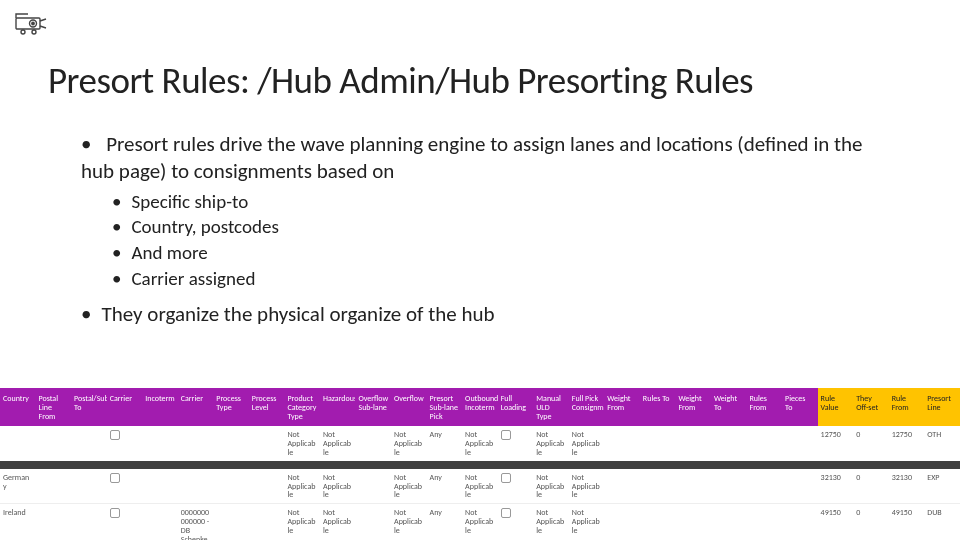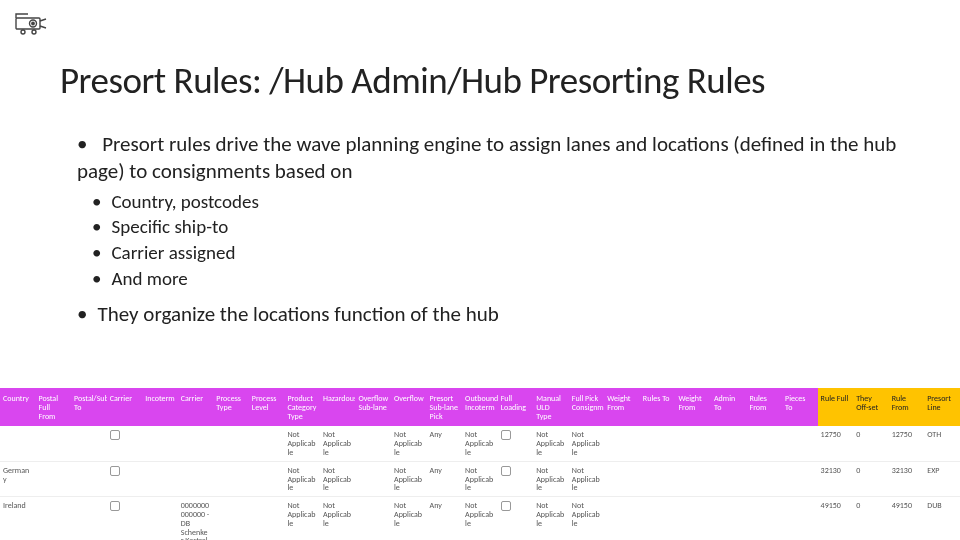--- a/index.html
+++ b/index.html
@@ -1,33 +1,33 @@
 <!DOCTYPE html>
 <html><head>
 <meta charset="utf-8">
 <style>
 html,body{margin:0;padding:0;width:960px;height:540px;background:#fff;font-family:"Calibri","Segoe UI",sans-serif;color:#222;overflow:hidden}
-.slide{position:relative;width:960px;height:540px;padding:28px 60px 0 60px;box-sizing:border-box}
+.slide{position:relative;width:960px;height:540px;padding:28px 60px 0 48px;box-sizing:border-box}
 .projector{position:absolute;top:10px;left:14px;color:#444}
 h1{font-size:37px;font-weight:400;margin:30px 0 28px 0;letter-spacing:-.5px}
 .body{font-size:21px;line-height:1.3;padding-left:16px}
 .body li{margin-bottom:2px}
 .sub{font-size:19px;padding-left:36px;margin-top:4px;margin-bottom:10px}
 .sub li{margin-bottom:1px}
-ul{list-style:none;padding:0;margin:1px}
+ul{list-style:none;padding:0;margin:17px}
 ul.body>li::before{content:"\2022";margin-right:10px}
 ul.sub>li::before{content:"\2022";margin-right:10px}
 .indent{padding-left:14px}
 .table-wrap{position:absolute;left:0;right:0;top:388px;font-size:8px}
 table{border-collapse:collapse;width:100%;table-layout:fixed}
-thead th{background:#d946ef;color:#fff;font-weight:400;padding:6px 3px;text-align:left;vertical-align:top;line-height:1.1;overflow:hidden}
+thead th{background:#a21caf;color:#fff;font-weight:400;padding:6px 3px;text-align:left;vertical-align:top;line-height:1.1;overflow:hidden}
 thead th.hl{background:#ffc300;color:#222}
 tbody td{padding:4px 3px;border-bottom:1px solid #eee;color:#555;vertical-align:top;line-height:1.1;overflow:hidden;word-break:break-word}
 .cb{display:inline-block;width:8px;height:8px;border:1px solid #999;border-radius:2px}
-.special{border-top:1px solid #404040}
+.special{border-top:8px solid #404040}
 </style>
 </head>
 <body>
 
 <div class="slide">
   <span class="projector">
     <svg width="34" height="28" viewBox="0 0 34 28" fill="none" stroke="#444" stroke-width="1.4">
       <rect x="2" y="8" width="24" height="11" rx="1"></rect>
       <circle cx="19" cy="13.5" r="3.5"></circle>
       <circle cx="19" cy="13.5" r="1.2" fill="#444"></circle>
@@ -37,58 +37,58 @@
       <path d="M26 11 L32 9 M26 16 L32 18"></path>
     </svg>
   </span>
 
   <h1>Presort Rules: /Hub Admin/Hub Presorting Rules</h1>
 
   <ul class="body">
     <li>
       <span>Presort rules drive the wave planning engine to assign lanes and locations (defined in the hub page) to consignments based on</span>
       <ul class="sub indent">
+        <li>Specific ship-to</li>
         <li>Country, postcodes</li>
-        <li>Specific ship-to</li>
+        <li>And more</li>
         <li>Carrier assigned</li>
-        <li>And more</li>
       </ul>
     </li>
-    <li>They organize the locations function of the hub</li>
+    <li>They organize the physical organize of the hub</li>
   </ul>
 </div>
 
 <div class="table-wrap">
   <table>
     <thead>
         <tr id="thead-row">
           <th>Country</th>
-          <th>Postal Full From</th>
+          <th>Postal Line From</th>
           <th>Postal/Sub To</th>
           <th>Carrier</th>
           <th>Incoterm</th>
           <th>Carrier</th>
           <th>Process Type</th>
           <th>Process Level</th>
           <th>Product Category Type</th>
           <th>Hazardous</th>
           <th>Overflow Sub-lane</th>
           <th>Overflow</th>
           <th>Presort Sub-lane Pick</th>
           <th>Outbound Incoterm</th>
           <th>Full Loading</th>
           <th>Manual ULD Type</th>
           <th>Full Pick Consignment</th>
           <th>Weight From</th>
           <th>Rules To</th>
           <th>Weight From</th>
-          <th>Admin To</th>
+          <th>Weight To</th>
           <th>Rules From</th>
           <th>Pieces To</th>
-          <th class="hl">Rule Full</th>
+          <th class="hl">Rule Value</th>
           <th class="hl">They Off-set</th>
           <th class="hl">Rule From</th>
           <th class="hl">Presort Line</th>
         </tr>
       </thead>
     <tbody id="tbody">
         <tr>
           <td></td>
           <td></td>
           <td></td>

